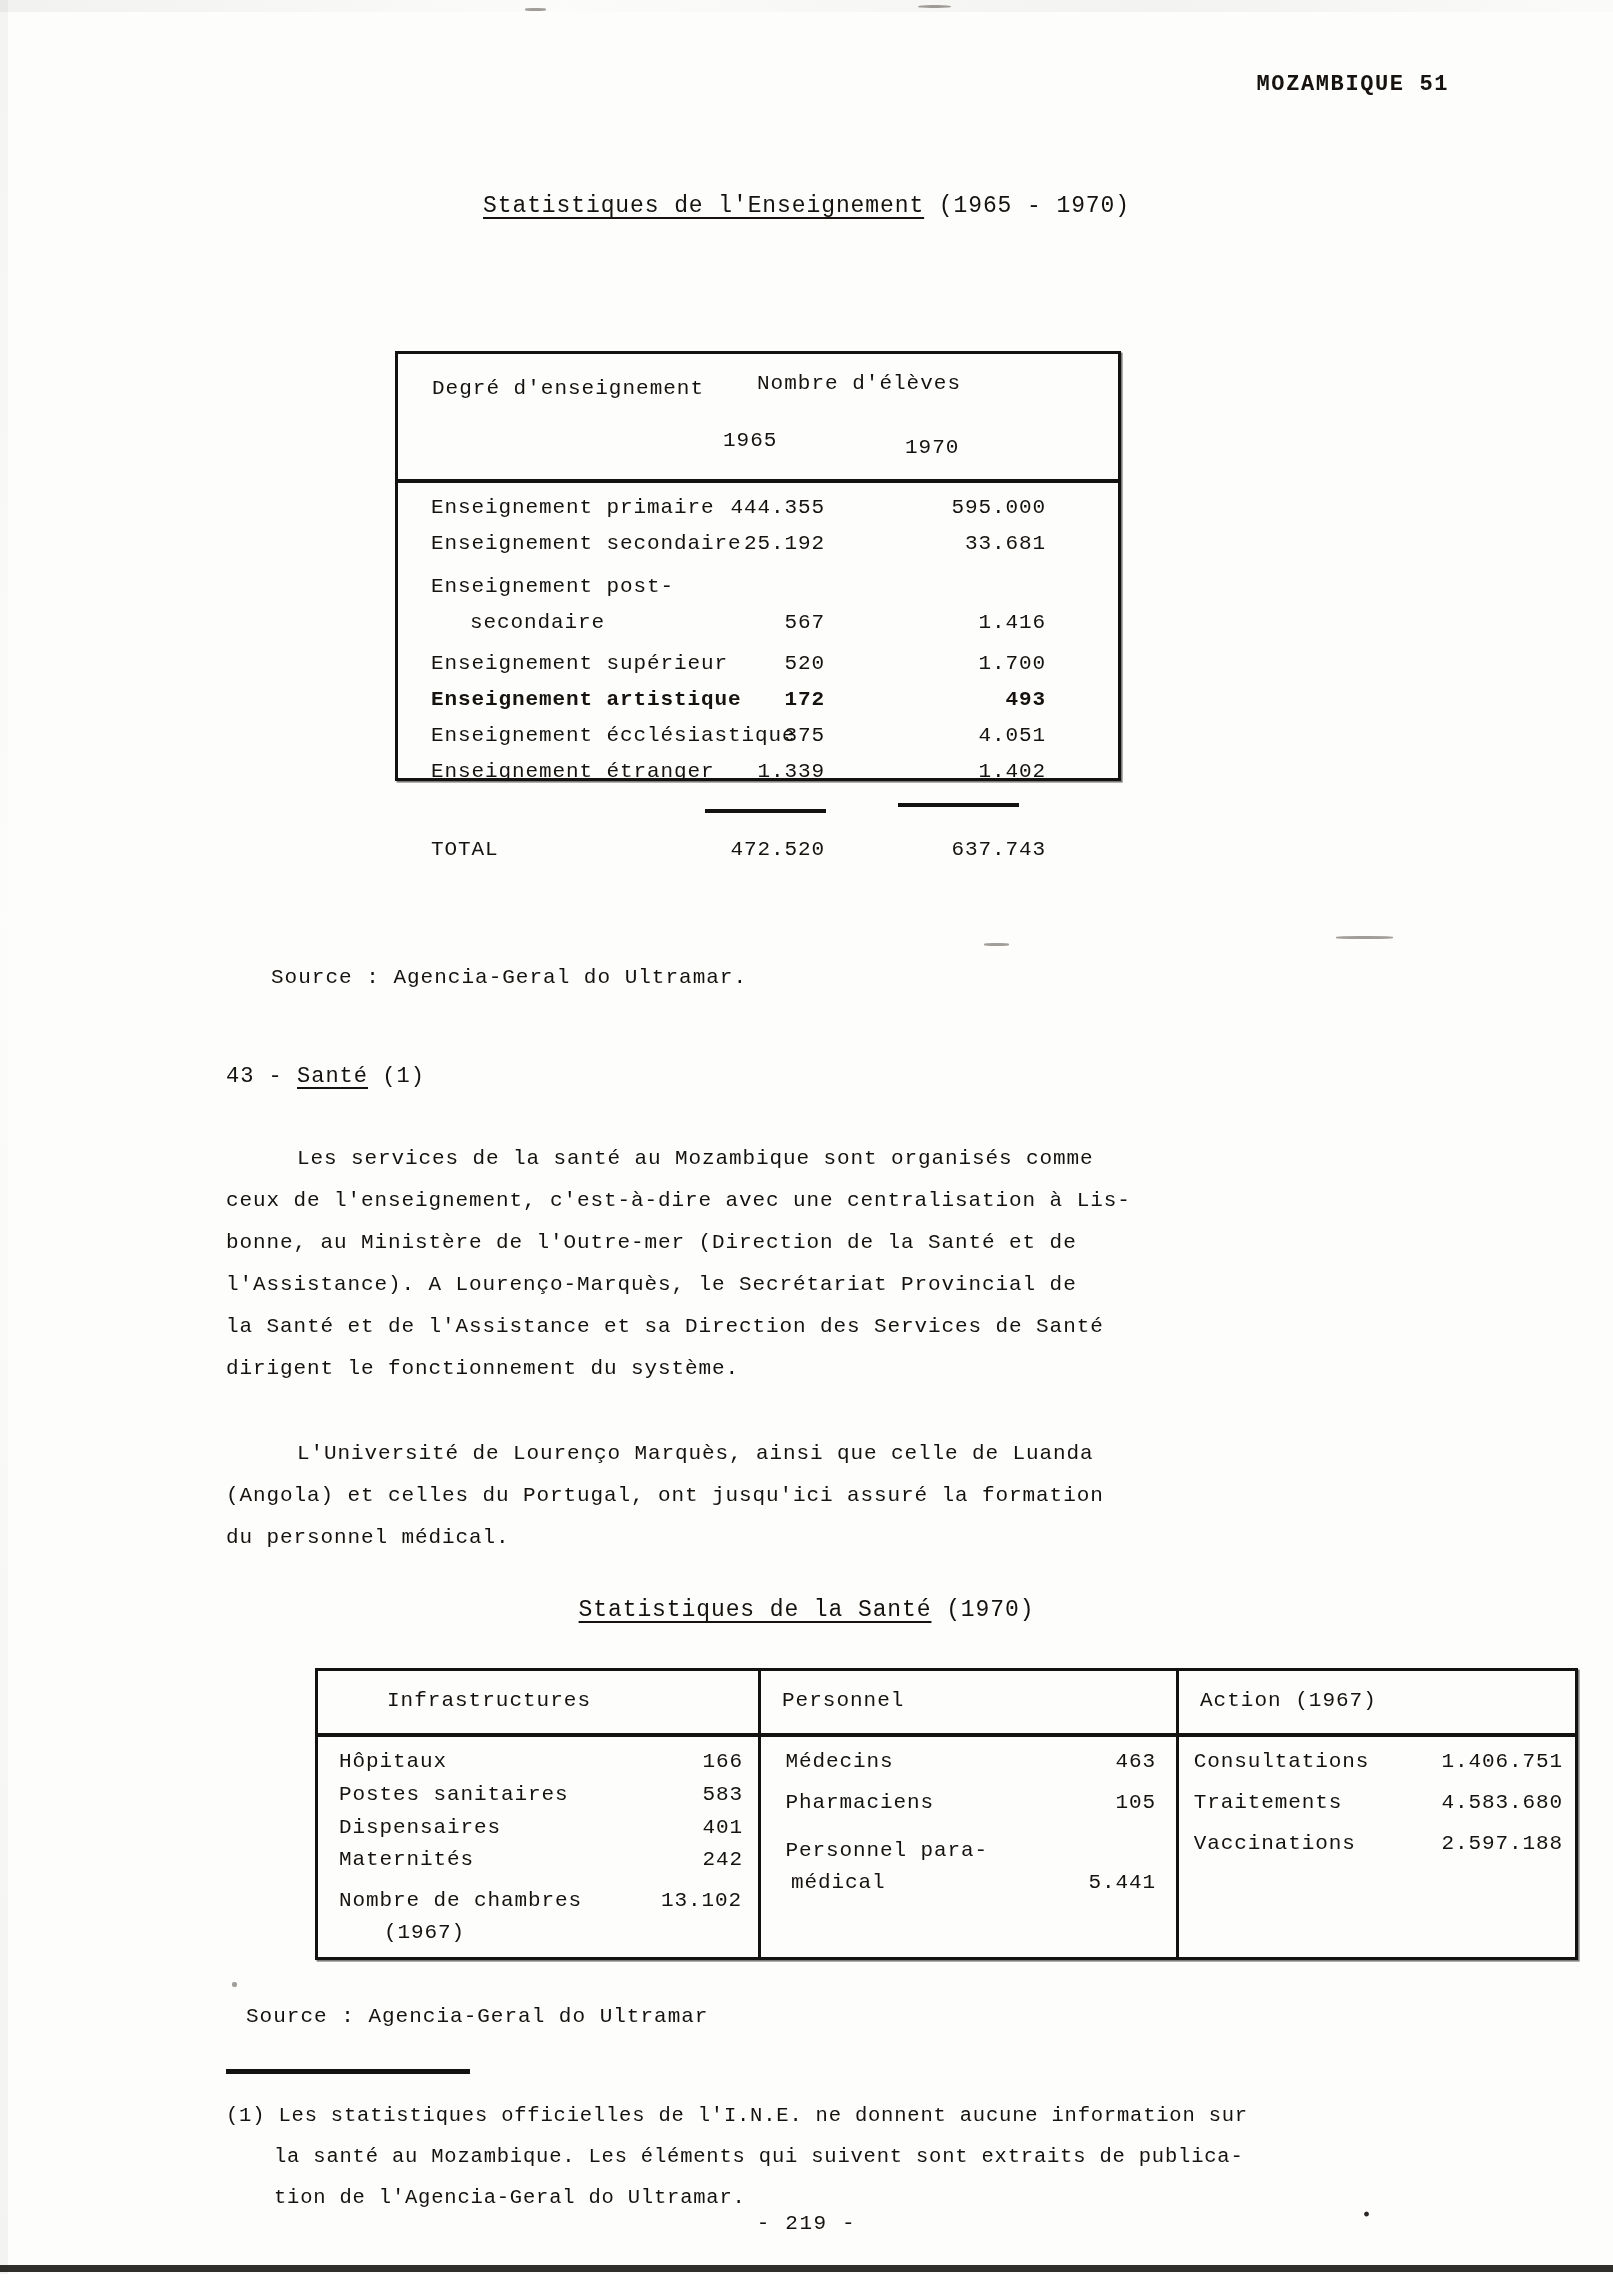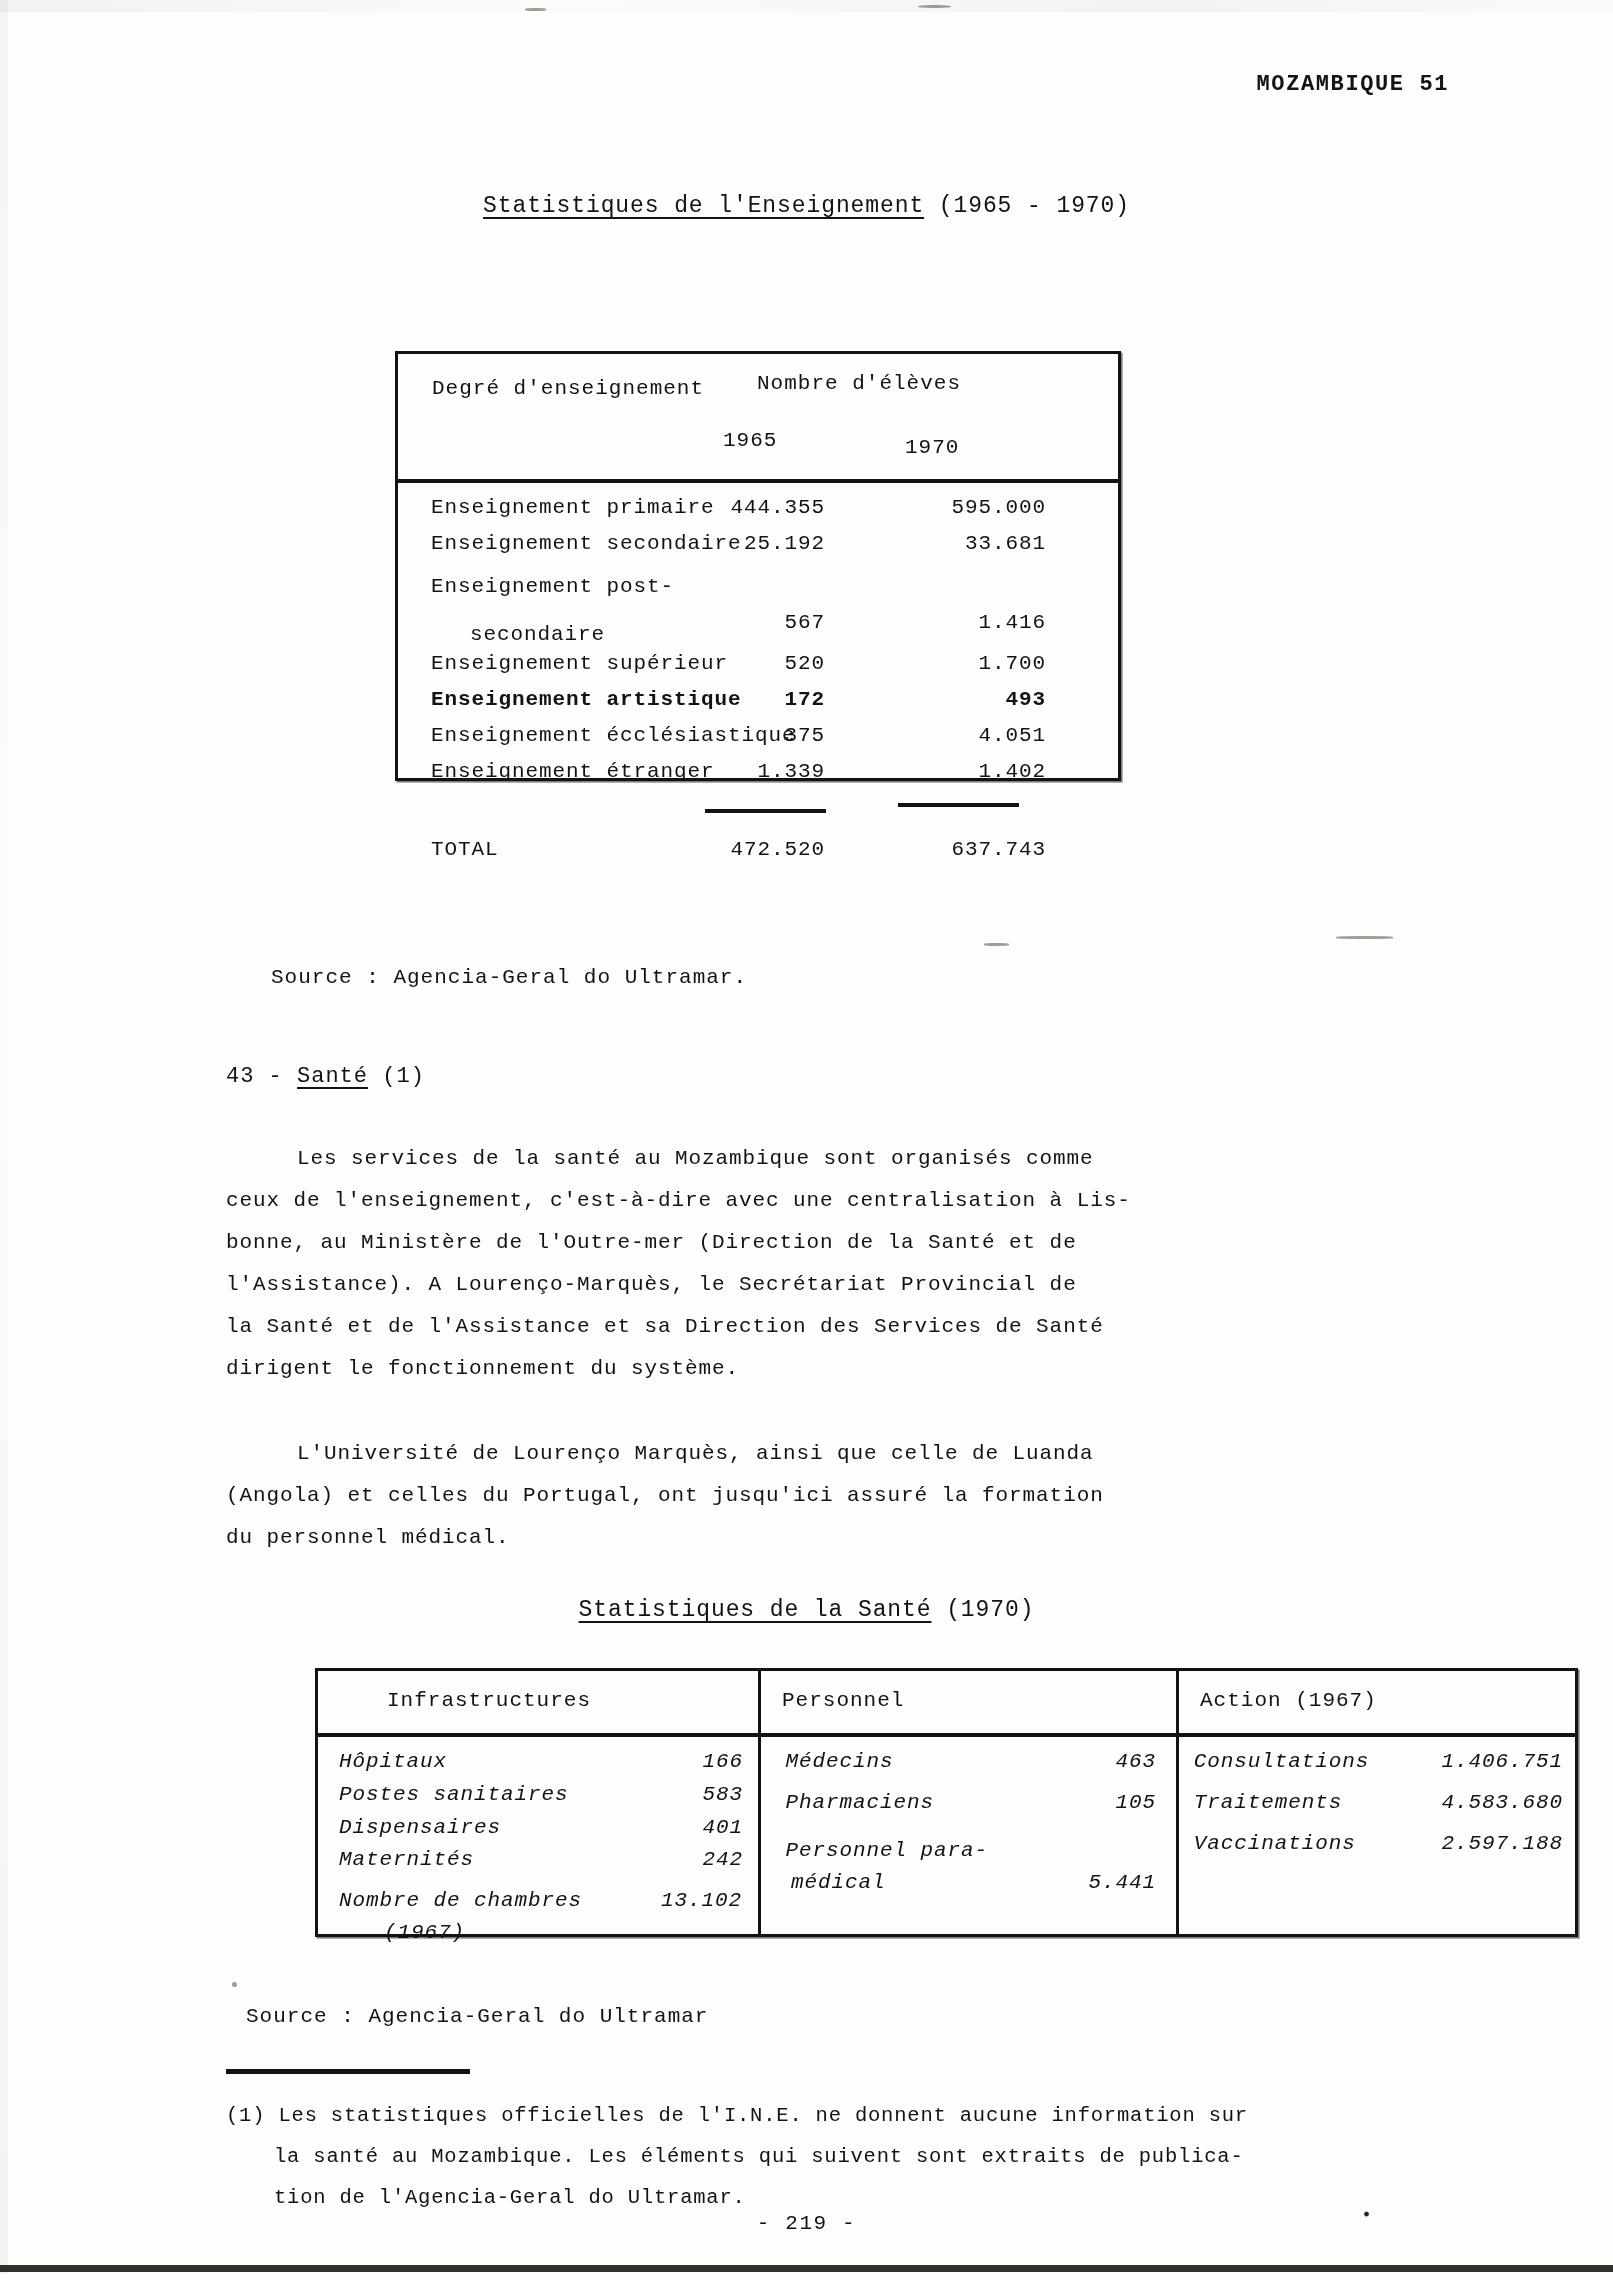--- a/index.html
+++ b/index.html
@@ -222,22 +222,21 @@
     display: flex;
     flex-direction: column;
   }
   .t2-head {
     display: flex;
     height: 62px;
     border-bottom: 4.1px solid #141210;
   }
   .t2-body {
     display: flex;
-    height: 197px;
-    font-style: italic;
+    height: 220px;
   }
   .t2-c1 { width: 443px; border-right: 3.3px solid #141210; position: relative; box-sizing: border-box; padding-left: 48px; }
   .t2-c2 { width: 418px; border-right: 3.3px solid #141210; position: relative; box-sizing: border-box; }
   .t2-c3 { flex: 1; position: relative; box-sizing: border-box; }
   .t2-head .hcell {
     font-size: 21px;
     letter-spacing: 1px;
     padding: 18px 0 0 21px;
   }
   .t2-line {
@@ -334,21 +333,21 @@
 
       <div class="t1-row" style="top:49px;">
         <span class="lbl">Enseignement secondaire</span>
         <span class="v65">25.192</span>
         <span class="v70">33.681</span>
       </div>
 
       <div class="t1-row" style="top:92px;">
         <span class="lbl">Enseignement post-</span>
       </div>
-      <div class="t1-subline" style="top:140px;">secondaire</div>
+      <div class="t1-subline" style="top:128px;">secondaire</div>
       <div class="t1-row" style="top:128px;">
         <span class="v65">567</span>
         <span class="v70">1.416</span>
       </div>
 
       <div class="t1-row" style="top:169px;">
         <span class="lbl">Enseignement supérieur</span>
         <span class="v65">520</span>
         <span class="v70">1.700</span>
       </div>

